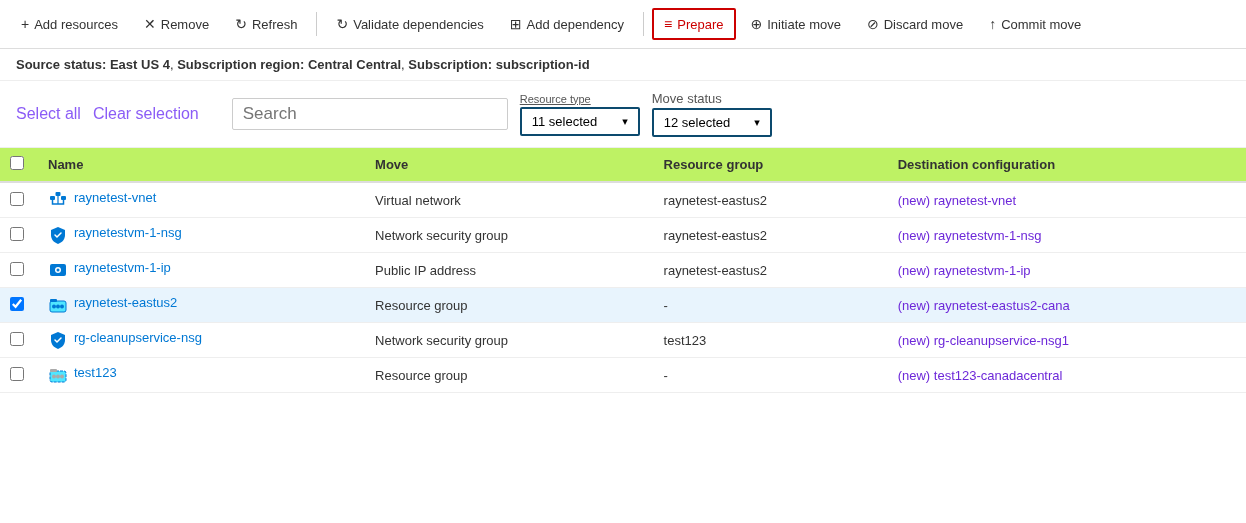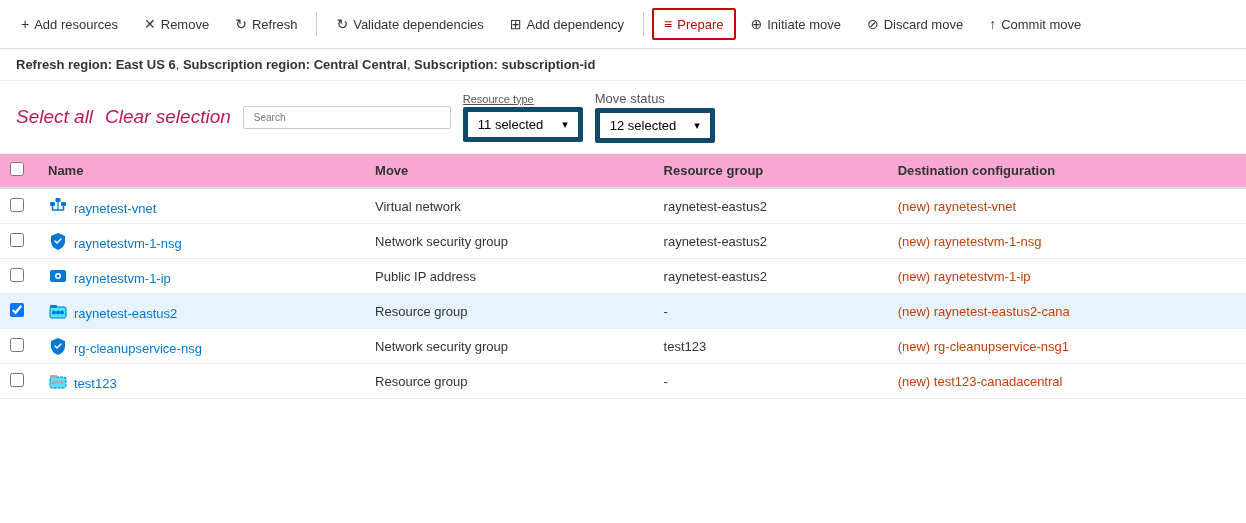--- a/index.html
+++ b/index.html
@@ -51,51 +51,51 @@
 
     
     .filter-bar {
       display: flex;
       align-items: center;
       padding: 10px 16px;
       gap: 12px;
       border-bottom: 1px solid #eee;
     }
     .filter-link {
-      color: #be185d;
-      cursor: pointer;
-      font-size: 19px;
+      color: #8b5cf6;
+      cursor: pointer;
+      font-size: 16px;
       text-decoration: none;
-      font-style: italic;
     }
     .search-input {
       border: 1px solid #ccc;
       border-radius: 2px;
       padding: 5px 10px;
-      font-size: 10px;
-      width: 208px;
+      font-size: 17px;
+      width: 276px;
       outline: none;
+      margin-left: 21px;
     }
     .dropdown-btn {
       display: flex;
       align-items: center;
       gap: 8px;
-      border: 5px solid #0c4a6e;
+      border: 2px solid #0c4a6e;
       border-radius: 2px;
       padding: 5px 10px;
       background: #fff;
       cursor: pointer;
       font-size: 13px;
       min-width: 120px;
     }
 
     
     .table-container { overflow-x: auto; }
     table { width: 100%; border-collapse: collapse; }
-    thead tr { background: #f9a8d4; }
+    thead tr { background: #bef264; }
     th {
       text-align: left;
       padding: 8px 12px;
       font-weight: 600;
       font-size: 13px;
       color: #333;
       border-bottom: 2px solid #ddd;
       white-space: nowrap;
     }
     td {
@@ -104,33 +104,33 @@
       border-bottom: 1px solid #eee;
       vertical-align: middle;
     }
     tr.selected td { background: #e8f4fd; }
     .resource-name {
       color: #0078d4;
       cursor: pointer;
       text-decoration: none;
     }
     .dest-config {
-      color: #c2410c;
+      color: #6d28d9;
       white-space: nowrap;
     }
     .row-icon {
       width: 20px;
       height: 20px;
       display: inline-block;
       vertical-align: middle;
       margin-right: 6px;
     }
     .name-cell {
       display: flex;
-      align-items: flex-end;
+      align-items: flex-start;
     }
     input[type=checkbox] {
       cursor: pointer;
       width: 14px;
       height: 14px;
     }
     th:first-child, td:first-child {
       width: 36px;
       padding-left: 10px;
       padding-right: 4px;
@@ -175,21 +175,21 @@
     <button class="toolbar-btn">
       <span class="btn-icon">⊘</span>
       <span>Discard move</span>
     </button>
     <button class="toolbar-btn">
       <span class="btn-icon">↑</span>
       <span>Commit move</span>
     </button>
   </div>
 
-<div id="infobar-container" class="info-bar"><span>Refresh region:</span> <span>East US 6</span>, <span>Subscription region:</span> <span>Central Central</span>, <span>Subscription:</span> <span>subscription-id</span></div>
+<div id="infobar-container" class="info-bar"><span>Source status:</span> <span>East US 4</span>, <span>Subscription region:</span> <span>Central Central</span>, <span>Subscription:</span> <span>subscription-id</span></div>
 
 <div id="filterbar-container" class="filter-bar">
   <a class="filter-link">Select all</a>
   <a class="filter-link">Clear selection</a>
   <input class="search-input" type="text" placeholder="Search" style="">
   <div style="display:flex;flex-direction:column;gap:2px;">
     <label style="font-size:11px;color:#555;text-decoration:underline;">Resource type</label>
     <button class="dropdown-btn">
       <span>11 selected</span>
       <span class="chevron">▾</span>

